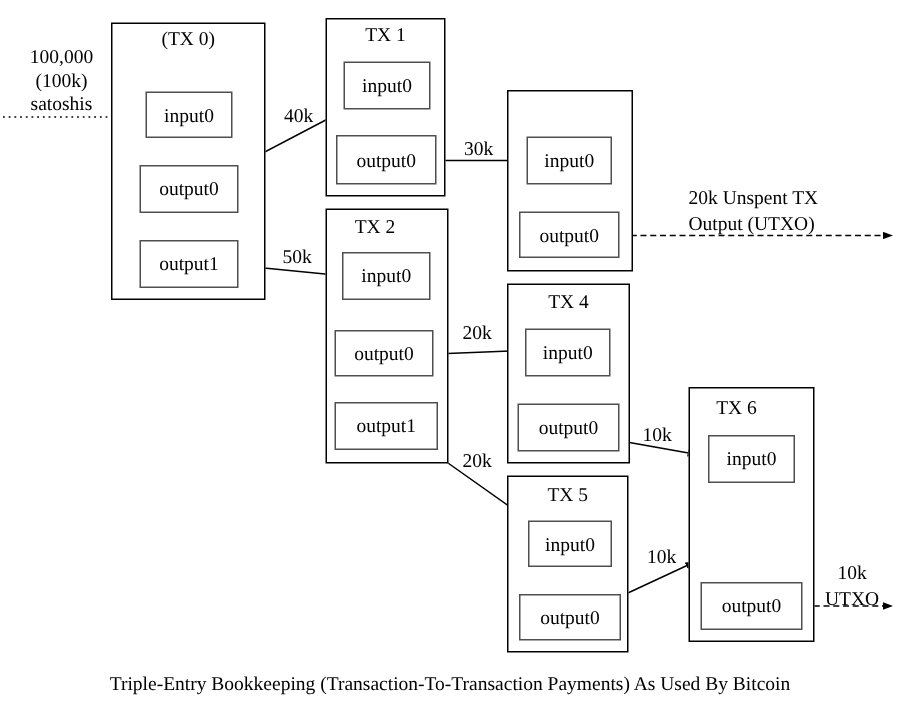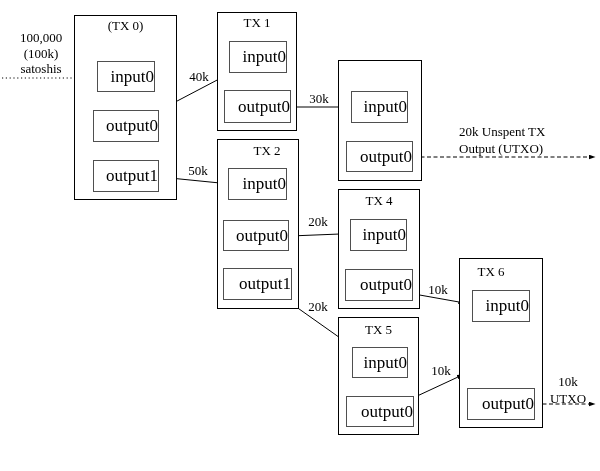--- a/index.html
+++ b/index.html
@@ -23,22 +23,22 @@
     text-align:center;
     line-height:15px;
     white-space:nowrap;
   }
   .tx-title .t-line{display:block;}
   .port{
     position:absolute;
     border:1px solid #4f4f4f;
     background:#ffffff;
     box-sizing:border-box;
-    display:flex;align-items:center;justify-content:flex-end;
-    font-size:17px;
+    display:flex;align-items:center;justify-content:center;
+    font-size:13px;
   }
   .flow-label{
     position:absolute;
     transform:translate(-50%,-50%);
     font-size:13px;
     white-space:nowrap;
   }
   .annotation{
     position:absolute;
     left:6px;top:30px;width:70px;
@@ -116,21 +116,21 @@
     <span class="t-line">TX 1</span>
   </div>
   <div class="port" style="left:229px;top:41px;width:58px;height:32px">
       <span>input0</span>
     </div>
   <div class="port" style="left:224px;top:90px;width:67px;height:33px">
       <span>output0</span>
     </div>
 
   <div class="tx" style="left:217px;top:139px;width:82px;height:170px"></div>
-  <div class="tx-title" style="left:217px;top:143px;width:100px">
+  <div class="tx-title" style="left:200px;top:143px;width:100px">
     <span class="t-line">TX 2</span>
   </div>
   <div class="port" style="left:228px;top:168px;width:59px;height:32px">
       <span>input0</span>
     </div>
   <div class="port" style="left:223px;top:220px;width:66px;height:31px">
       <span>output0</span>
     </div>
   <div class="port" style="left:223px;top:268px;width:69px;height:32px">
       <span>output1</span>
@@ -187,14 +187,15 @@
 
   <div class="utxo-label-20k">
     <span style="display:block">20k Unspent TX</span>
     <span style="display:block">Output (UTXO)</span>
   </div>
   <div class="utxo-label-10k">
     <span style="display:block">10k</span>
     <span style="display:block">UTXO</span>
   </div>
 
+  <div class="caption">Triple-Entry Bookkeeping (Transaction-To-Transaction Payments) As Used By Bitcoin</div>
 
 </div>
 
 </body></html>

